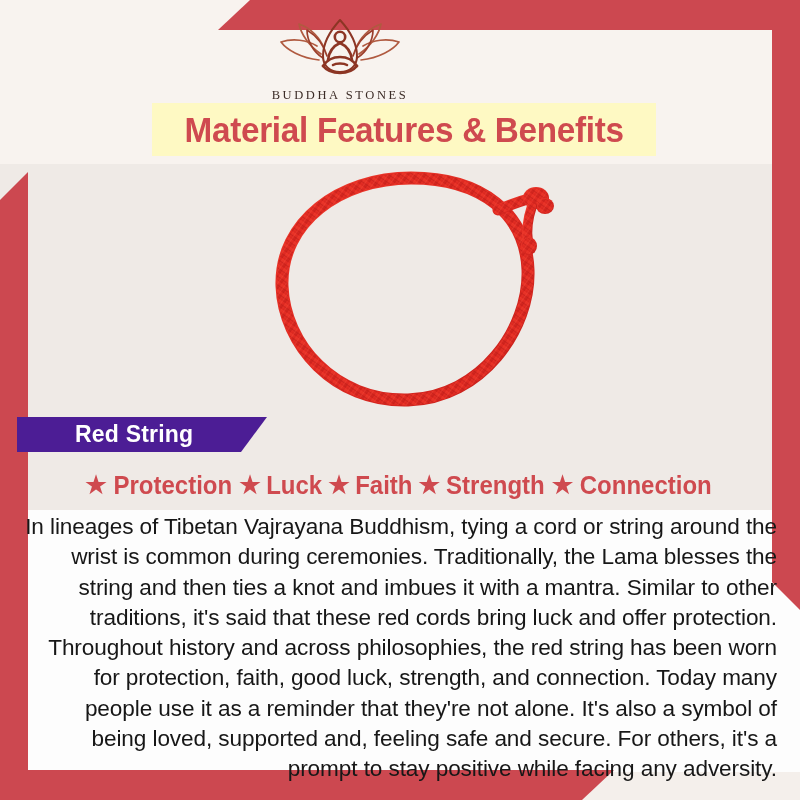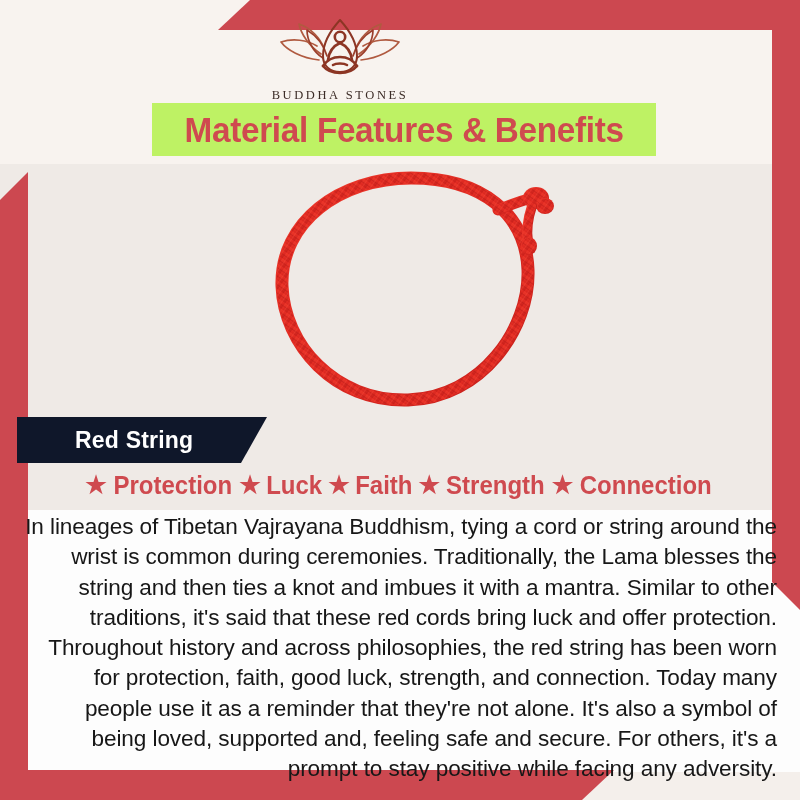--- a/index.html
+++ b/index.html
@@ -53,21 +53,21 @@
     letter-spacing:2.6px;
     color:#3b2b26;
     margin-top:2px;
     white-space:nowrap;
   }
 
   
   .title-banner{
     position:absolute;left:152px;top:103px;
     width:504px;height:53px;
-    background:#bef264;
+    background:#fef9c3;
     display:flex;align-items:center;justify-content:center;
   }
   .title-text{
     font-family:"Liberation Sans Narrow","Liberation Sans",sans-serif;
     font-weight:bold;
     font-size:35px;
     letter-spacing:-0.3px;
     color:#cf4a4f;
     white-space:nowrap;
     transform:scaleX(0.95);
@@ -75,22 +75,22 @@
 
   
   .product{
     position:absolute;left:236px;top:166px;width:350px;height:262px;
   }
   .product svg{display:block;width:350px;height:262px;}
 
   
   .label-banner{
     position:absolute;left:17px;top:417px;
-    width:250px;height:46px;
-    background:#0f172a;
+    width:250px;height:35px;
+    background:#4c1d95;
     clip-path:polygon(0 0, 100% 0, calc(100% - 26px) 100%, 0 100%);
     display:flex;align-items:center;
   }
   .label-text{
     font-family:"Liberation Sans Narrow","Liberation Sans",sans-serif;
     font-weight:bold;font-size:23px;color:#ffffff;
     margin-left:58px;letter-spacing:0.2px;white-space:nowrap;
   }
 
   

